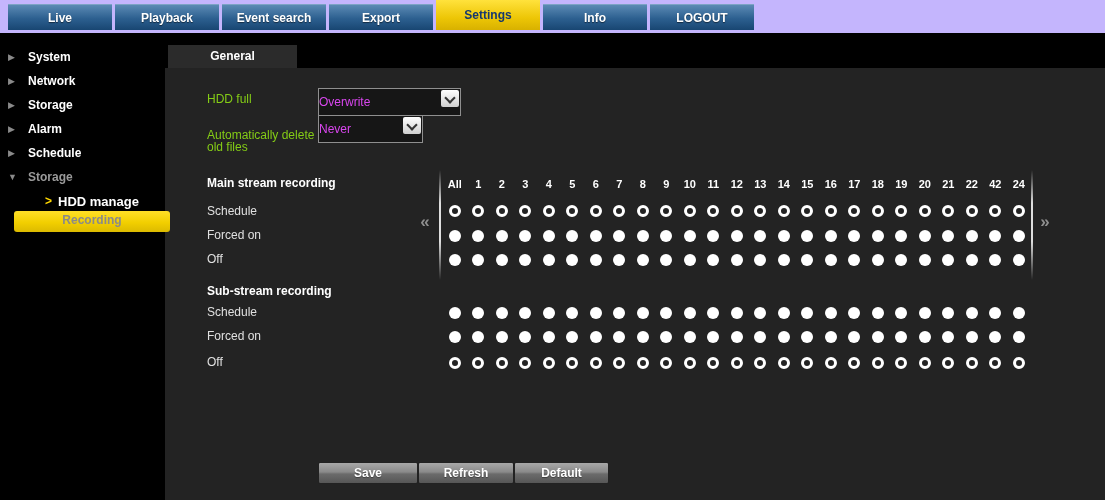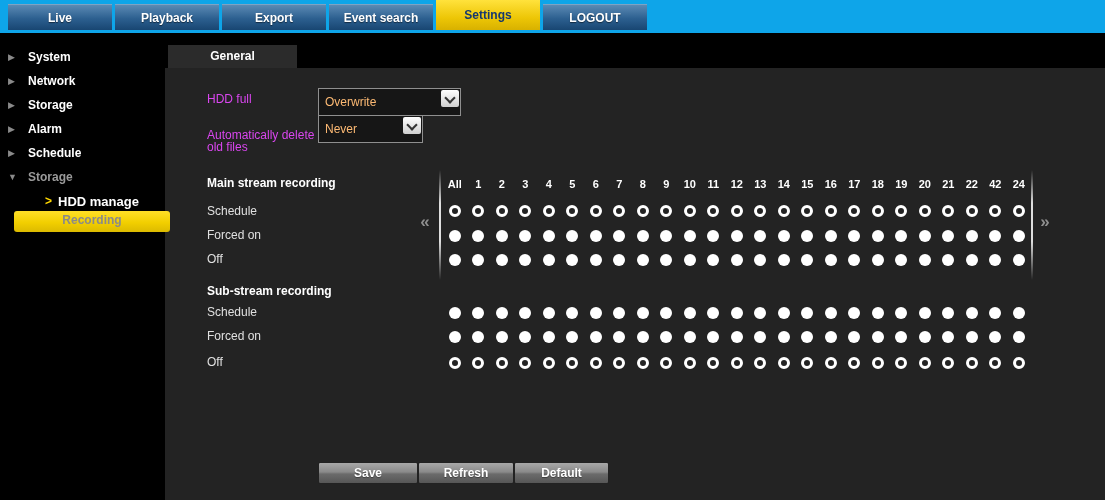--- a/index.html
+++ b/index.html
@@ -1,20 +1,20 @@
 <!DOCTYPE html>
 <html><head>
 <meta charset="utf-8">
 <style>
   * { margin:0; padding:0; box-sizing:border-box; }
   html,body { width:1105px; height:500px; overflow:hidden; background:#000;
               font-family:"Liberation Sans", sans-serif; }
 
   
-  .nav { position:absolute; left:0; top:0; width:1105px; height:33px; background:#0ea5e9;
+  .nav { position:absolute; left:0; top:0; width:1105px; height:33px; background:#c4b5fd;
          display:flex; align-items:flex-end; padding:0 0 3px 8px; gap:3px; }
   .navbtn { flex:0 0 104px; height:26px; line-height:26px; text-align:center;
             color:#fff; font-size:12px; font-weight:bold; cursor:pointer;
             background:linear-gradient(180deg,#5b8ab4 0%,#2c5f8f 55%,#184672 100%);
             border-top:1px solid #7da3c4; text-shadow:0 1px 1px rgba(0,0,0,.5); }
   .navbtn.active { height:31px; line-height:31px; color:#16386e; text-shadow:none;
             background:linear-gradient(180deg,#ffe23c 0%,#edc606 60%,#d8b100 100%);
             border-top:1px solid #fff0a0; }
 
   
@@ -31,23 +31,23 @@
             background:linear-gradient(180deg,#ffdf28 0%,#f2cf00 55%,#dcba00 100%);
             border-radius:3px; text-align:center; line-height:19px;
             color:#8a8a8a; font-size:12px; font-weight:bold; z-index:5; }
 
   
   .content { position:absolute; left:165px; top:33px; width:940px; height:467px; background:#232323; }
   .tabstrip { position:absolute; left:0; top:0; width:940px; height:35px; background:#000; }
   .tab { position:absolute; left:3px; top:12px; width:129px; height:23px; background:#2b2b2b;
          color:#fff; font-size:12px; font-weight:bold; text-align:center; line-height:23px; cursor:pointer; }
 
-  .flabel { position:absolute; left:42px; color:#d946ef; font-size:12px; line-height:14px; }
+  .flabel { position:absolute; left:42px; color:#84cc16; font-size:12px; line-height:14px; }
   .select { position:absolute; left:153px; height:28px; background:#161616; border:1px solid #8f8f8f;
-            color:#fdba74; font-size:12px; display:flex; align-items:center; padding-left:6px; cursor:pointer; }
+            color:#d946ef; font-size:12px; display:flex; align-items:center; padding-left:0; cursor:pointer; }
   .sel-btn { position:absolute; right:1px; top:1px; width:18px; height:17px; border-radius:2px;
              background:linear-gradient(180deg,#ffffff,#cfcfcf); }
   .sel-btn::after { content:""; position:absolute; left:5px; top:4px; width:6px; height:6px;
              border-right:2px solid #333; border-bottom:2px solid #333; transform:rotate(45deg); }
 
   .sectitle { position:absolute; left:42px; color:#fff; font-size:12px; font-weight:bold; line-height:14px; }
   .rowlabel { position:absolute; left:42px; color:#e0e0e0; font-size:12px; line-height:14px; }
 
   .gridrow { position:absolute; left:278px; height:14px; display:flex; align-items:center; }
   .cell { flex:0 0 23.5px; display:flex; justify-content:center; align-items:center;
@@ -65,23 +65,24 @@
   .btn { height:22px; line-height:20px; text-align:center; color:#fff; font-size:12px; font-weight:bold;
          background:linear-gradient(180deg,#a8a8a8 0%,#8a8a8a 45%,#6b6b6b 55%,#565656 100%);
          border:1px solid #222; border-radius:2px; cursor:pointer; text-shadow:0 1px 1px rgba(0,0,0,.4); }
 </style>
 </head>
 <body>
 
 <div class="nav">
     <div class="navbtn">Live</div>
     <div class="navbtn">Playback</div>
+    <div class="navbtn">Event search</div>
     <div class="navbtn">Export</div>
-    <div class="navbtn">Event search</div>
     <div class="navbtn active">Settings</div>
+    <div class="navbtn">Info</div>
     <div class="navbtn">LOGOUT</div>
   </div>
 
 <div class="sidebar">
   <div>
       <div class="sbitem" style="top: 16px;">
         <span class="sbarrow">▶</span>
         <span class="sblabel">System</span>
       </div>
       <div class="sbitem" style="top: 40px;">

